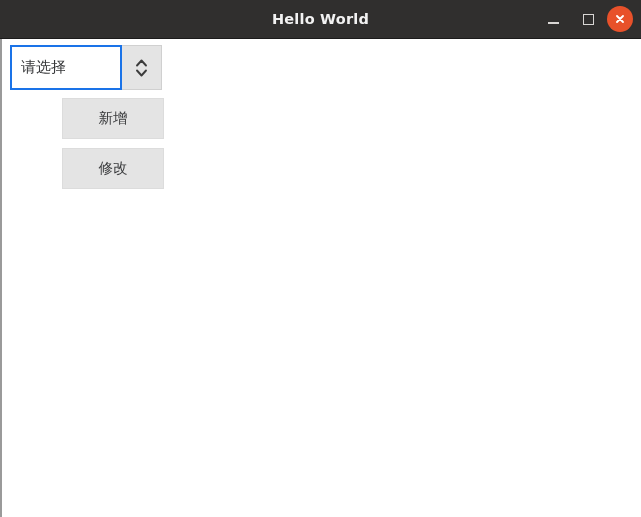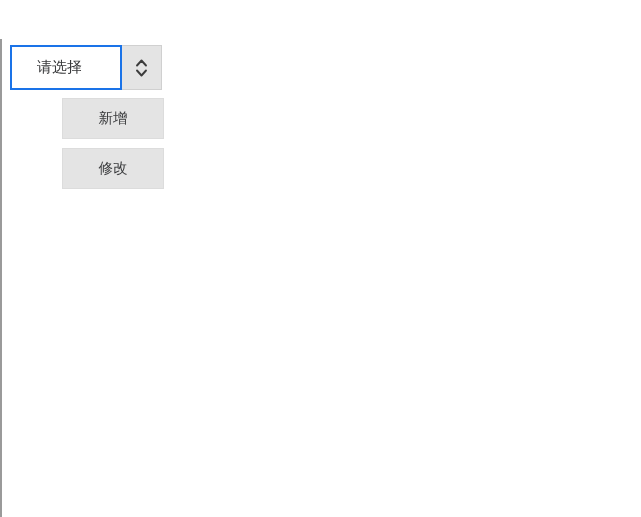--- a/index.html
+++ b/index.html
@@ -107,21 +107,21 @@
     align-items: stretch;
   }
   .combobox-field {
     width: 112px;
     height: 45px;
     box-sizing: border-box;
     border: 2.5px solid #1a73e8;
     background: #ffffff;
     display: flex;
     align-items: center;
-    padding-left: 25px;
+    padding-left: 9px;
   }
   .combobox-value {
     font-size: 15px;
     color: #37383a;
     font-family: "DejaVu Sans", "Liberation Sans", sans-serif;
     line-height: 1;
   }
   .combobox-spin {
     width: 40px;
     height: 45px;
@@ -169,20 +169,39 @@
     font-family: "DejaVu Sans", "Liberation Sans", sans-serif;
     white-space: nowrap;
     user-select: none;
   }
 </style>
 </head>
 <body>
 
 <div class="window">
 
+  <div class="titlebar">
+    <div class="titlebar-title">Hello World</div>
+
+    <div class="win-btn win-btn-min">
+      <span class="glyph-min"></span>
+    </div>
+
+    <div class="win-btn win-btn-max">
+      <span class="glyph-max"></span>
+    </div>
+
+    <div class="win-btn win-btn-close">
+      <span class="glyph-close">
+        <svg width="12" height="12" viewBox="0 0 12 12">
+          <path d="M3 3 L9 9 M9 3 L3 9" stroke="#ffffff" stroke-width="1.9" stroke-linecap="round" fill="none"></path>
+        </svg>
+      </span>
+    </div>
+  </div>
 
   <div class="client">
 
     <div class="combobox">
       <div class="combobox-field">
         <span class="combobox-value">请选择</span>
       </div>
       <div class="combobox-spin">
         <span>
           <svg width="15" height="24" viewBox="0 0 15 24">

